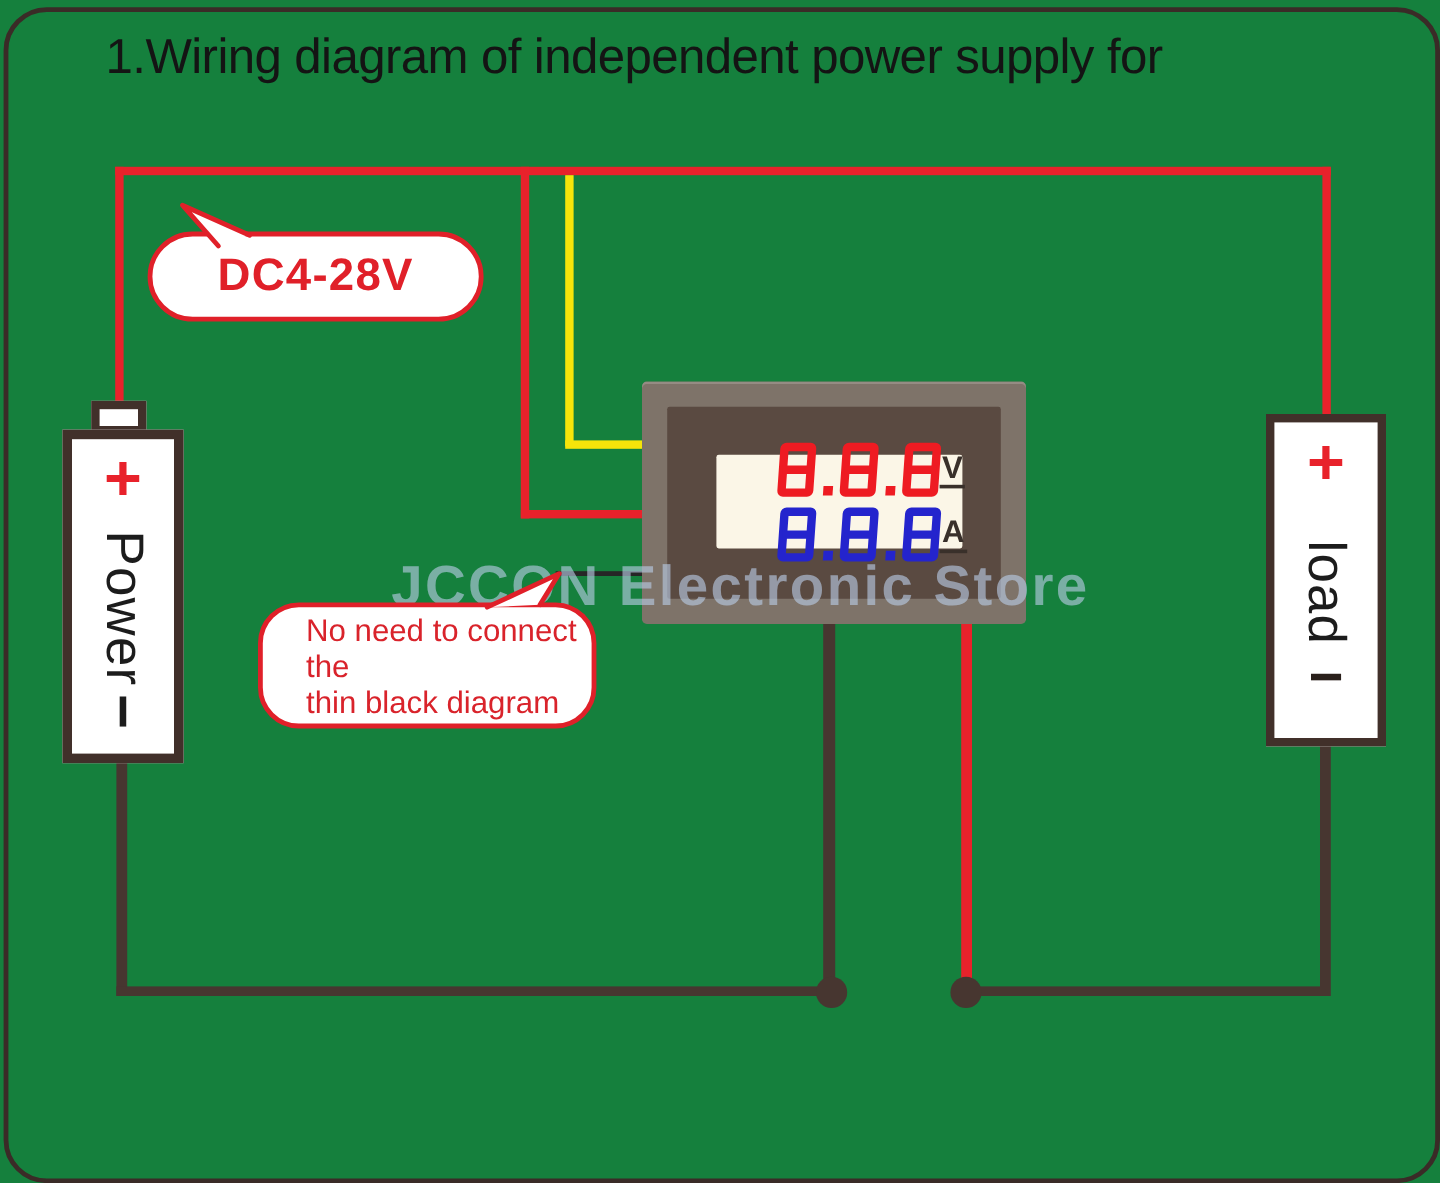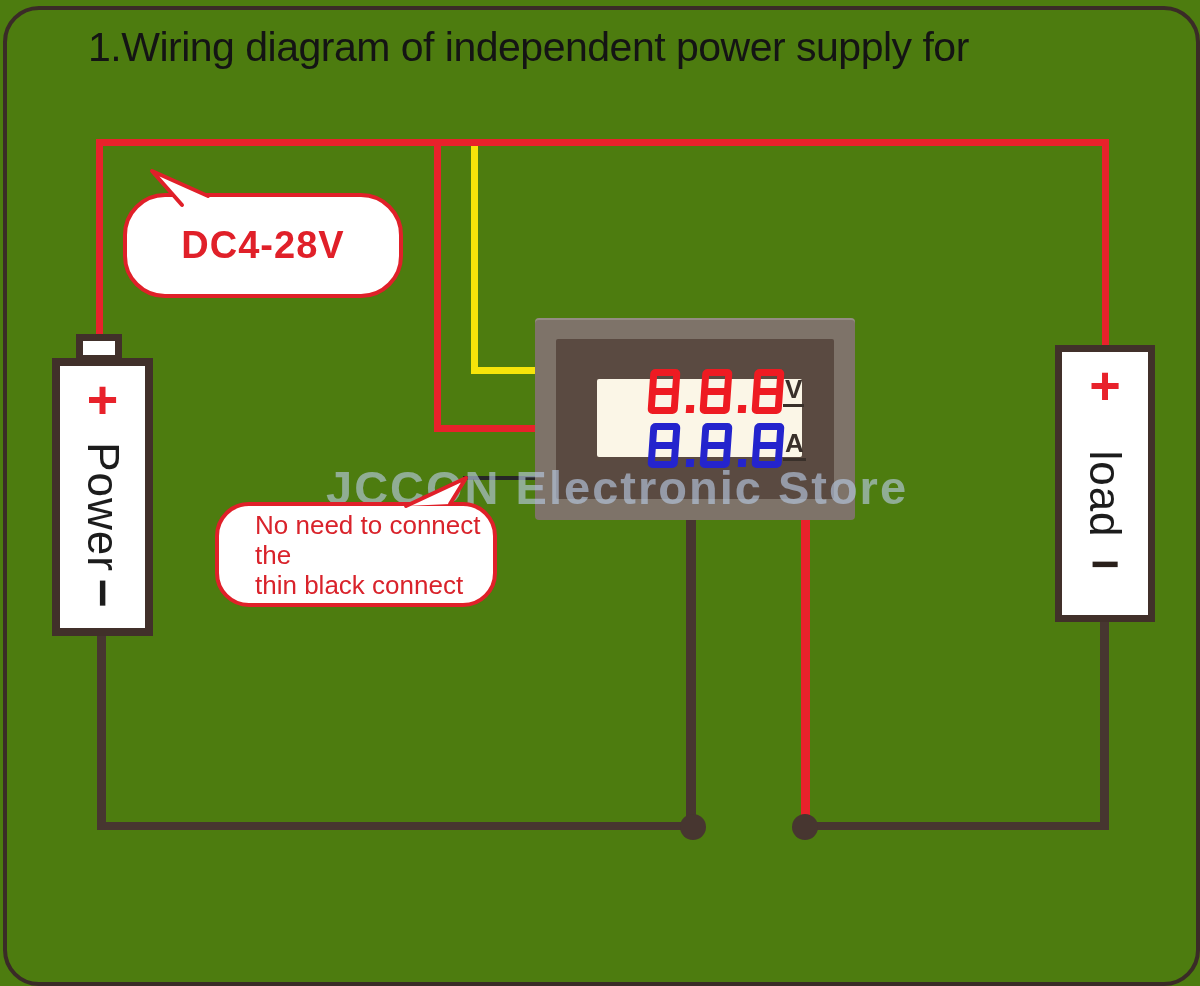--- a/index.html
+++ b/index.html
@@ -1,17 +1,17 @@
 <!DOCTYPE html>
 <html style="--wire-red: #e8222b; --wire-yellow: #f6e40a; --wire-dark: #473630; --box-dark: #41302a; --digit-red: #ee1b22; --digit-blue: #2424cd; --meter-frame: #7e7369; --meter-bezel: #5a4a41; --meter-display: #fbf6e7; --callout-red: #e02029; --watermark-blue: #b9cce6;"><head>
 <meta charset="utf-8">
 <style>
   html,body { margin:0; padding:0; background:#ffffff; }
   body { font-family: "Liberation Sans", sans-serif; }
-  .canvas { position:relative; width:1200px; height:986px; background:#4d7c0f; overflow:hidden; }
+  .canvas { position:relative; width:1200px; height:986px; background:#15803d; overflow:hidden; }
 
   .page-frame { position:absolute; left:3px; top:6px; width:1189px; height:972px;
     border:4px solid #3a2b27; border-radius:36px; z-index:0; }
 
   .title { position:absolute; left:88px; top:24px; font-size:41px; line-height:47px;
     color:#141414; letter-spacing:-0.5px; z-index:1; white-space:nowrap; }
   .title .line2 { padding-left:38px; }
 
   .wire { position:absolute; z-index:1; }
   .w-red    { background:var(--wire-red); }
@@ -58,21 +58,21 @@
     border:7px solid currentColor; border-radius:5px; box-sizing:border-box; }
   .segdigit::after { content:""; position:absolute; left:3px; right:3px; top:19px;
     height:7px; background:currentColor; }
   .segdot { width:8px; height:8px; background:currentColor; margin-bottom:1px; transform:skewX(-4deg); }
   .unit { font-size:26px; font-weight:bold; color:#39302a;
     border-bottom:3px solid #39302a; line-height:1.15; padding:0 2px; }
 
   
   .callout { position:absolute; background:#fff; border:4px solid var(--callout-red);
     box-sizing:border-box; z-index:3; color:var(--callout-red); }
-  .callout-dc { left:123px; top:193px; width:280px; height:105px; border-radius:42px;
+  .callout-dc { left:123px; top:193px; width:280px; height:75px; border-radius:42px;
     display:flex; align-items:center; justify-content:center;
     font-size:38px; font-weight:bold; letter-spacing:1px; }
   .callout-note { left:215px; top:502px; width:282px; height:105px; border-radius:34px;
     display:flex; flex-direction:column; justify-content:center;
     padding-left:36px; font-size:26px; line-height:30px; color:#d9232b; }
   .tails { position:absolute; left:0; top:0; width:1200px; height:986px;
     z-index:4; pointer-events:none; }
   .tails path { fill:#ffffff; stroke:var(--callout-red); stroke-width:4;
     stroke-linejoin:round; stroke-linecap:round; }
 
@@ -151,21 +151,21 @@
     </div>
   </div>
 
   <div class="watermark">JCCON Electronic Store</div>
 
   <div class="callout callout-dc">
     <span>DC4-28V</span>
   </div>
   <div class="callout callout-note">
     <div>No need to connect the</div>
-    <div>thin black connect</div>
+    <div>thin black diagram</div>
   </div>
 
   <svg class="tails" viewBox="0 0 1200 986">
     <path d="M 208 196 L 152 171 L 182 205"></path>
     <path d="M 450 504 L 466 478 L 406 506"></path>
   </svg>
 
 </div>
 
 </body></html>

